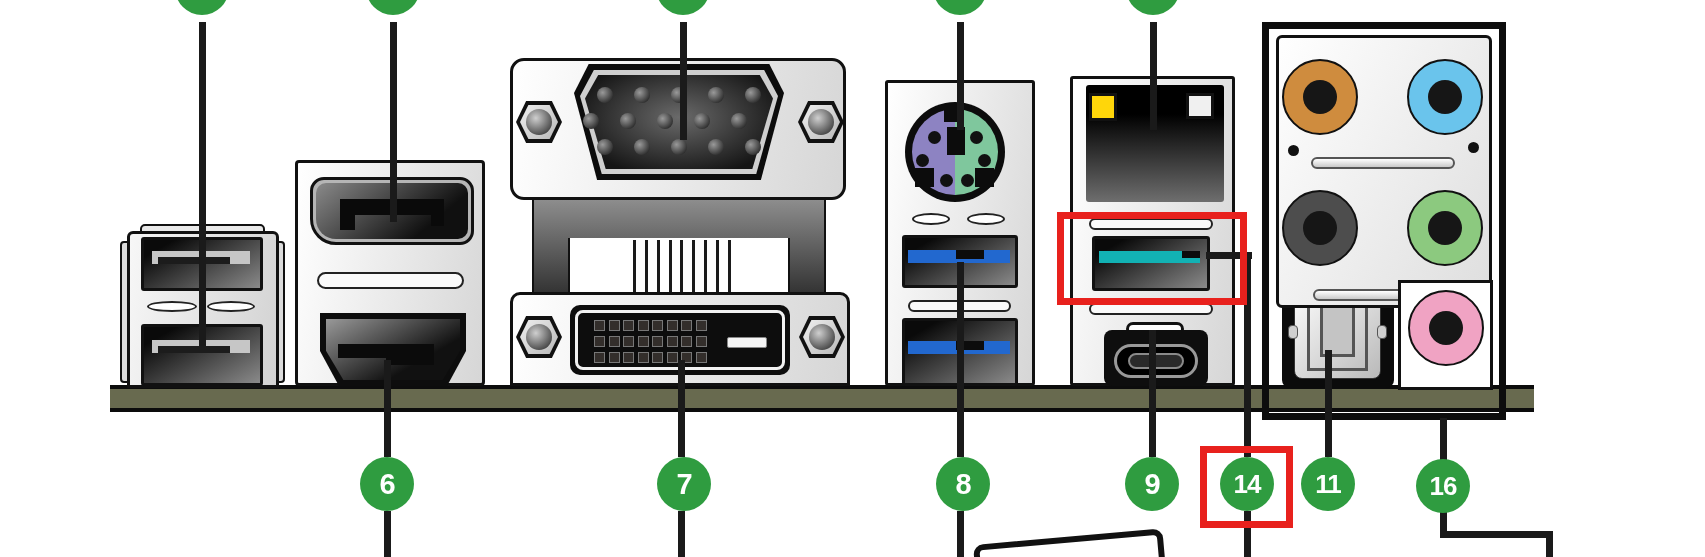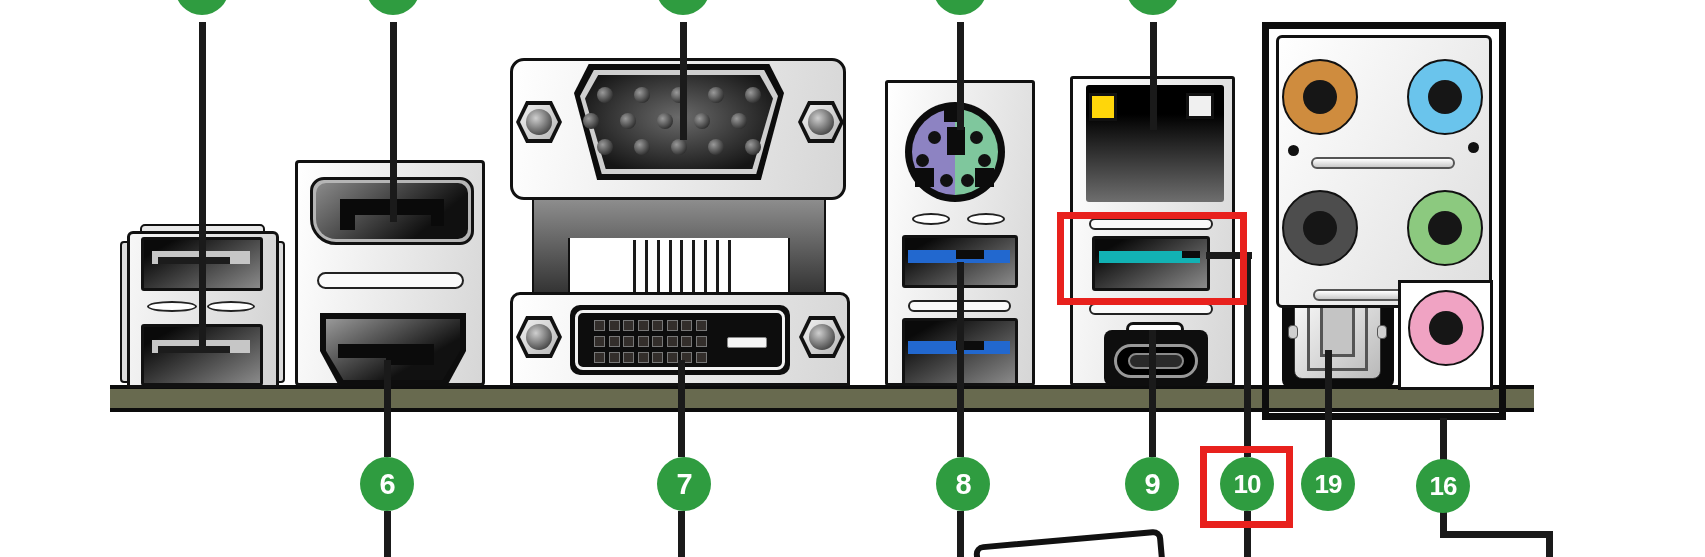--- a/index.html
+++ b/index.html
@@ -277,17 +277,17 @@
 
   <div class="callout" style="left:175px;top:-39px;">1</div>
   <div class="callout" style="left:366px;top:-39px;">2</div>
   <div class="callout" style="left:656px;top:-39px;">3</div>
   <div class="callout" style="left:933px;top:-39px;">4</div>
   <div class="callout" style="left:1126px;top:-39px;">5</div>
   <div class="callout" style="left:360px;top:457px;">6</div>
   <div class="callout" style="left:657px;top:457px;">7</div>
   <div class="callout" style="left:936px;top:457px;">8</div>
   <div class="callout" style="left:1125px;top:457px;">9</div>
-  <div class="callout small" style="left:1220px;top:457px;">10</div>
-  <div class="callout small" style="left:1301px;top:457px;">19</div>
+  <div class="callout small" style="left:1220px;top:457px;">14</div>
+  <div class="callout small" style="left:1301px;top:457px;">11</div>
   <div class="callout small" style="left:1416px;top:459px;">16</div>
 
 </div>
 
 </body></html>

